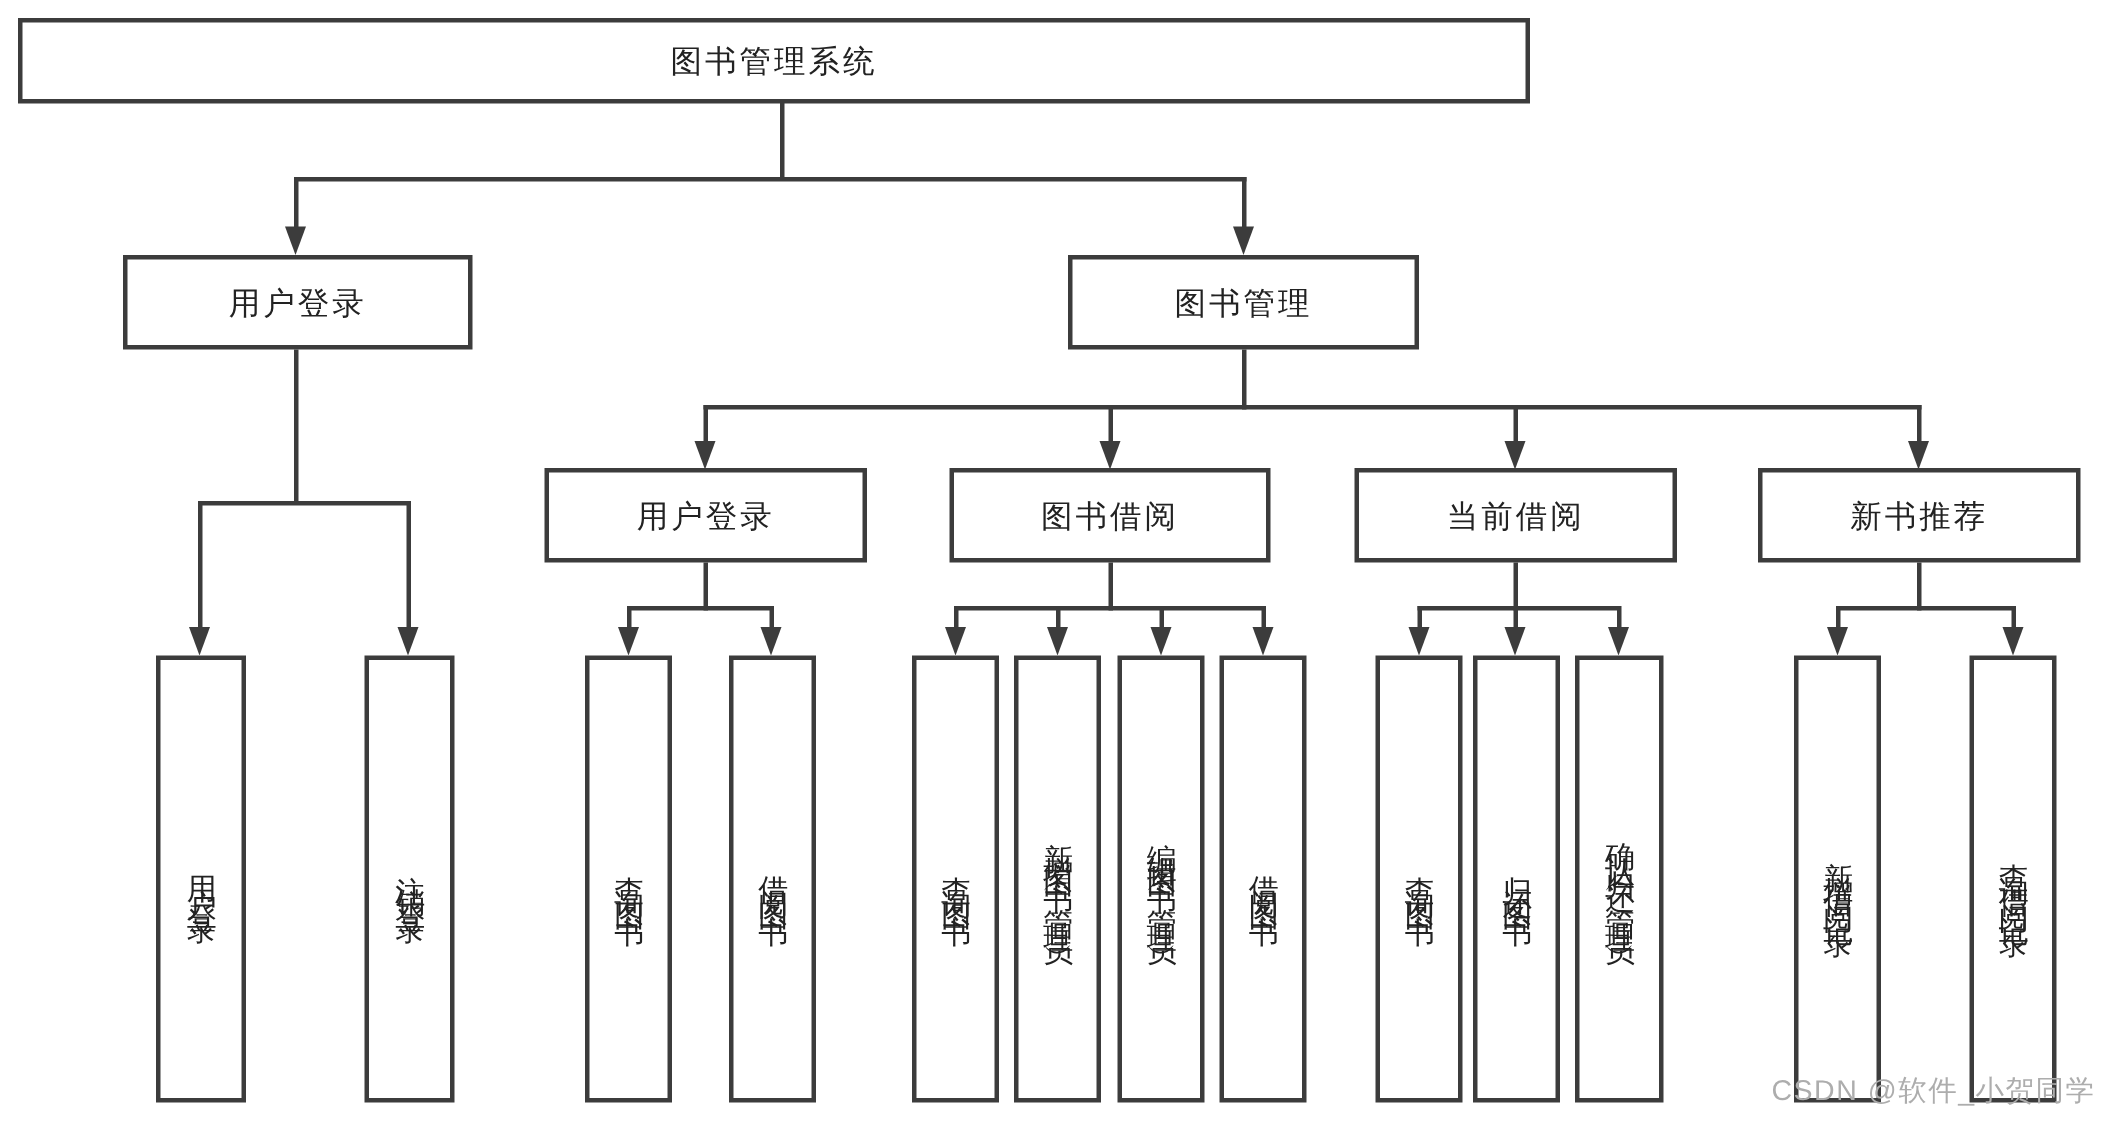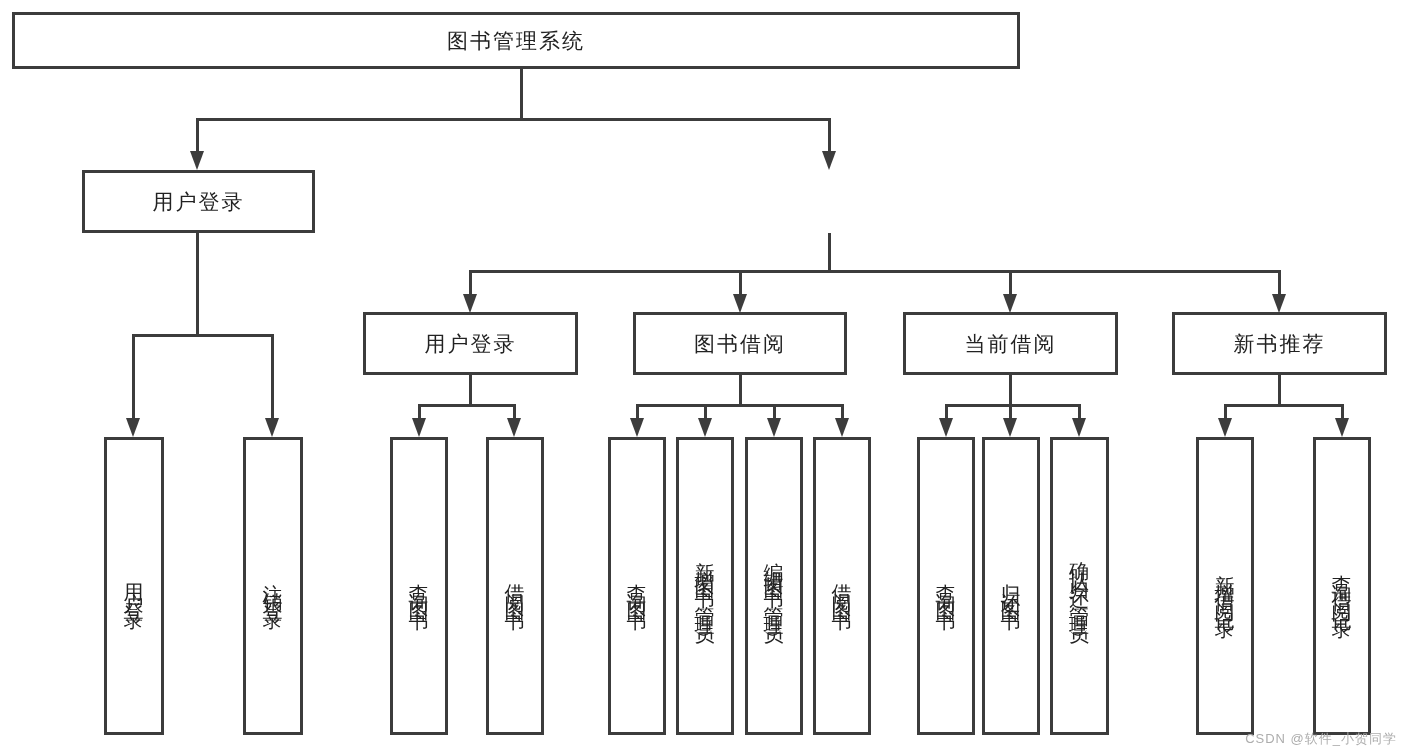--- a/index.html
+++ b/index.html
@@ -39,46 +39,48 @@
   .hline{position:absolute;height:3px;background:var(--line);}
   .arrow{
     position:absolute;width:0;height:0;
     border-left:7px solid transparent;
     border-right:7px solid transparent;
     border-top:19px solid var(--line);
   }
   .watermark{
     position:absolute;
     top:714px;right:8px;
-    font-size:13px;
+    font-size:19px;
     color:var(--wm);
     letter-spacing:1px;
     z-index:5;
     white-space:nowrap;
-    margin-top:16px;
   }
 </style>
 </head>
 <body>
 
 <div class="canvas">
 
   <div class="node h" style="left:12px;top:12px;width:1008px;height:57px">
     <span>图书管理系统</span>
   </div>
 
   <div class="vline" style="left:520px;top:68px;height:52px"></div>
   <div class="hline" style="left:196px;top:118px;width:635px"></div>
   <div class="vline" style="left:196px;top:118px;height:35px"></div>
   <div class="arrow" style="left:190px;top:151px"></div>
   <div class="vline" style="left:828px;top:118px;height:35px"></div>
   <div class="arrow" style="left:822px;top:151px"></div>
 
   <div class="node h" style="left:82px;top:170px;width:233px;height:63px">
     <span>用户登录</span>
+  </div>
+  <div class="node h" style="left:712px;top:170px;width:234px;height:63px">
+    <span>图书管理</span>
   </div>
 
   <div class="vline" style="left:196px;top:233px;height:103px"></div>
   <div class="hline" style="left:132px;top:334px;width:142px"></div>
   <div class="vline" style="left:132px;top:334px;height:86px"></div>
   <div class="arrow" style="left:126px;top:418px"></div>
   <div class="vline" style="left:271px;top:334px;height:86px"></div>
   <div class="arrow" style="left:265px;top:418px"></div>
 
   <div class="vline" style="left:828px;top:233px;height:40px"></div>

